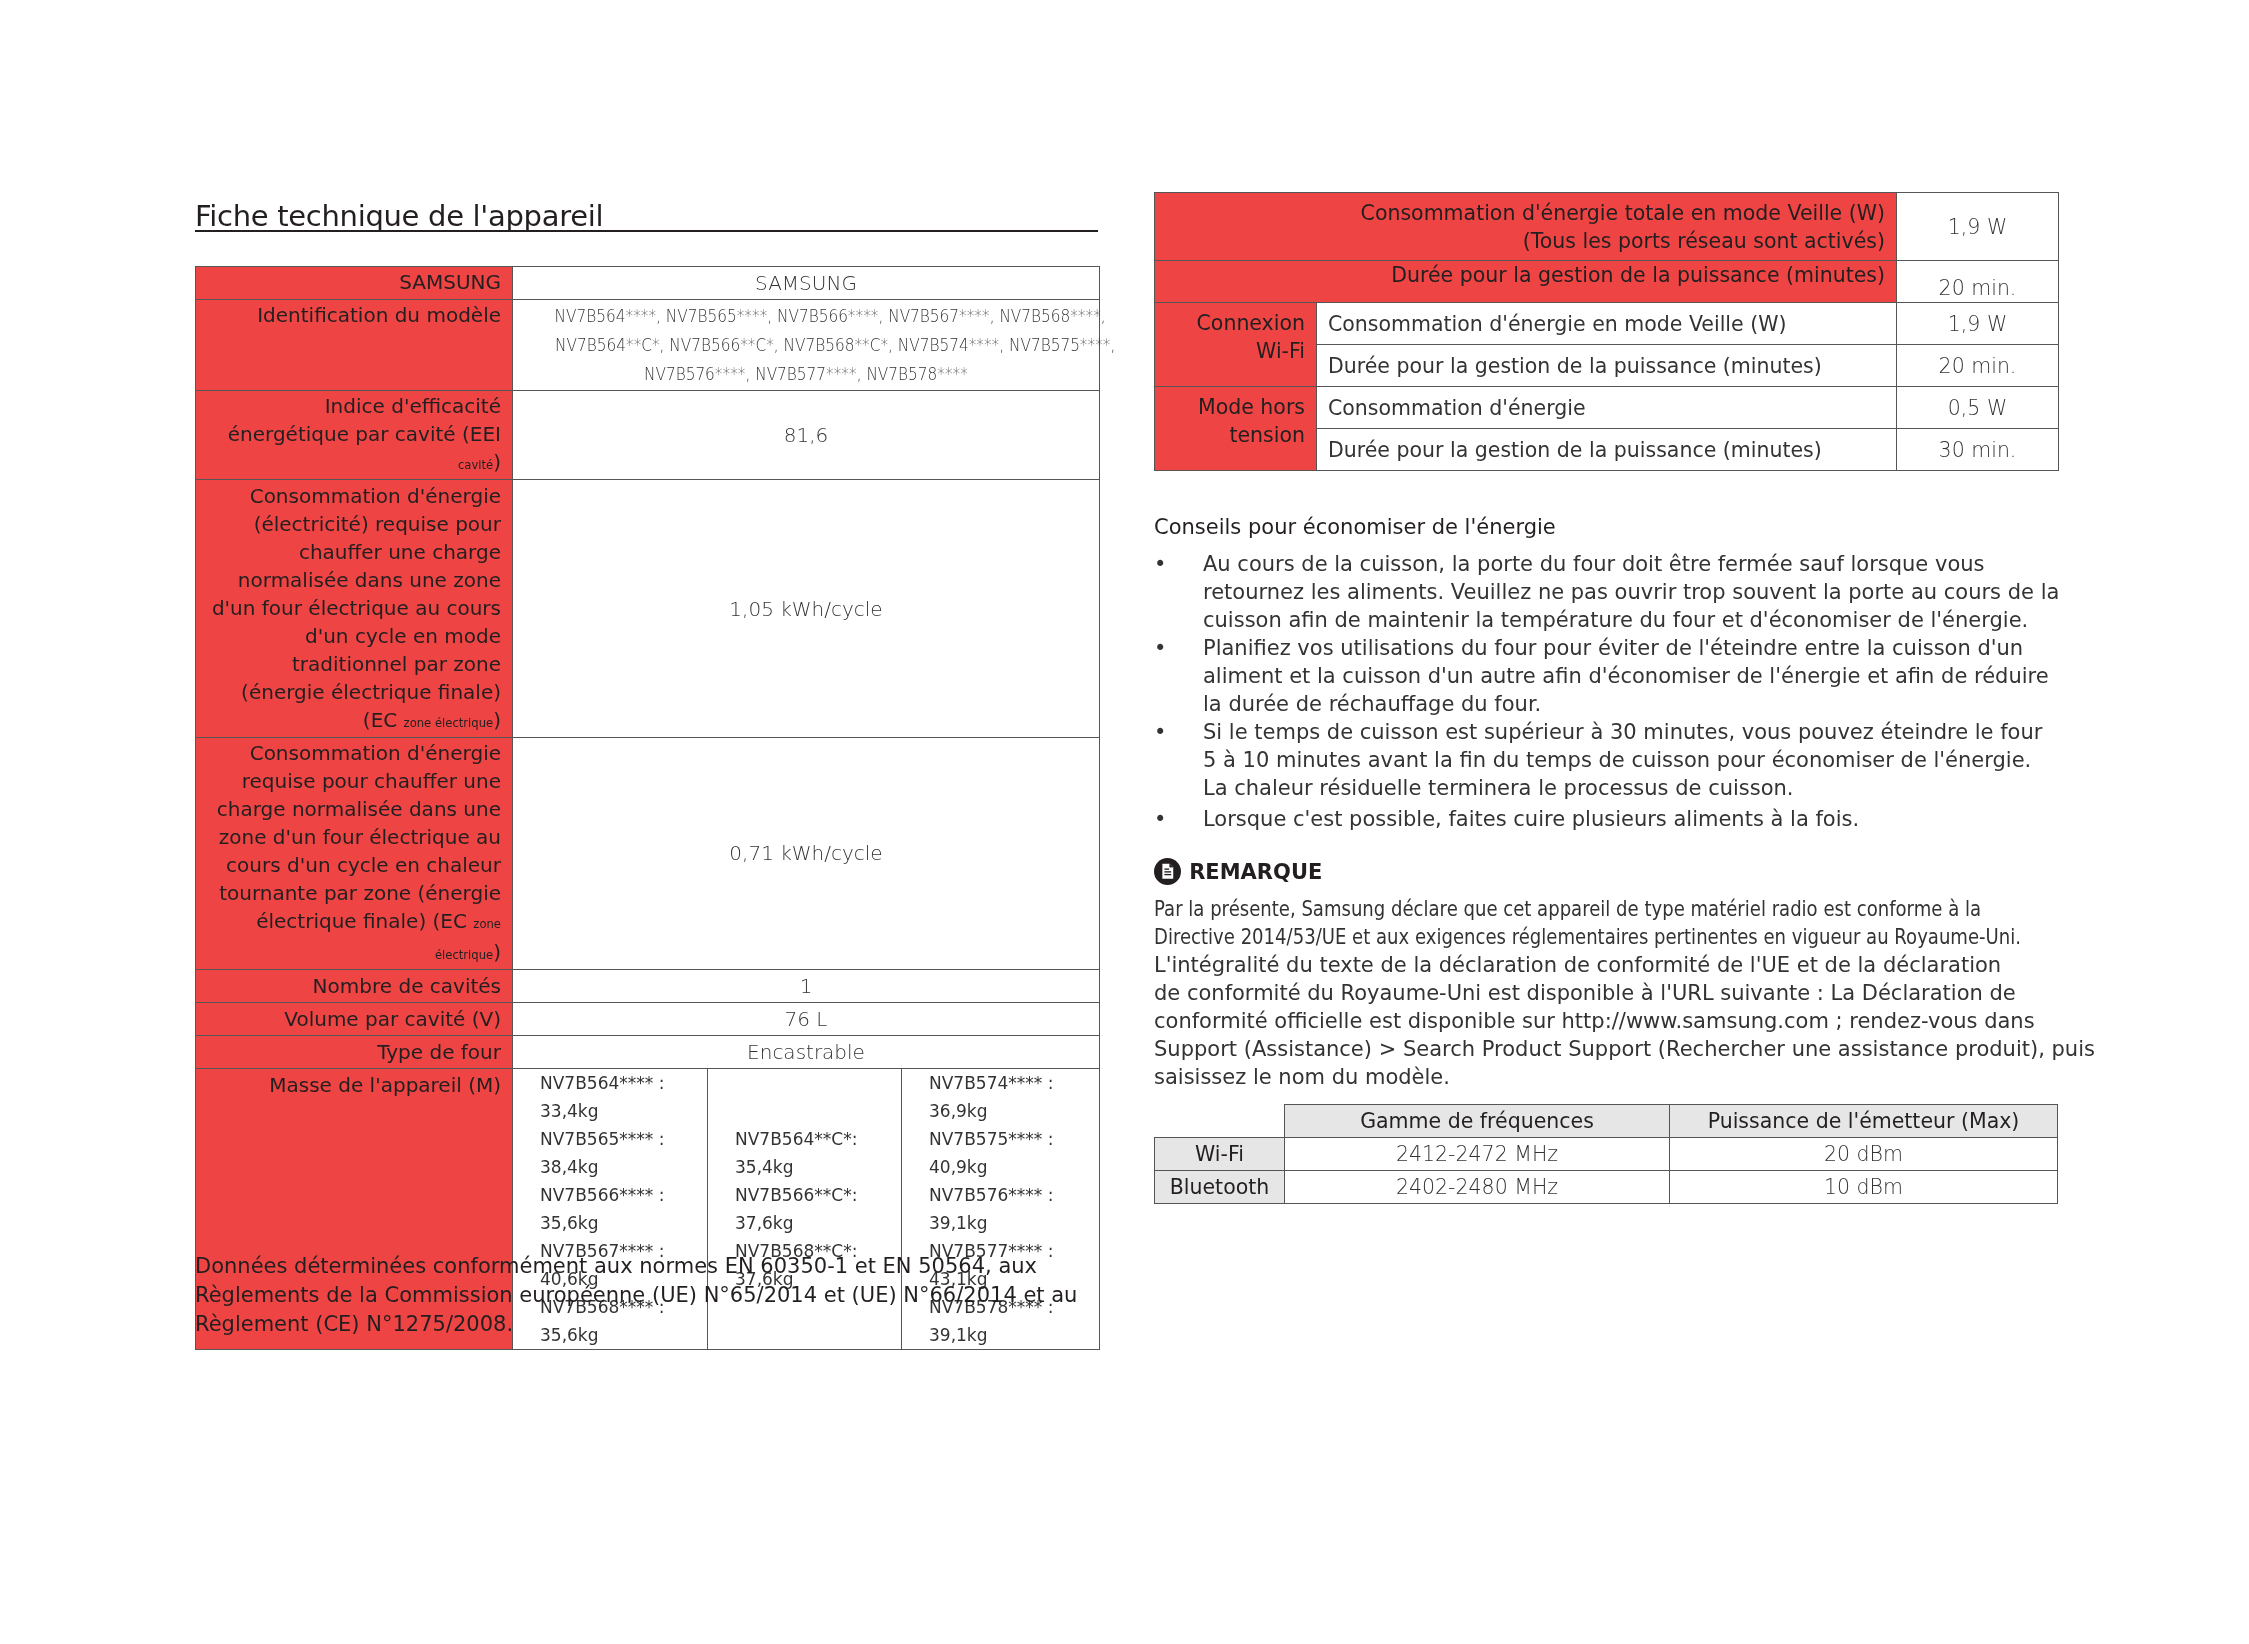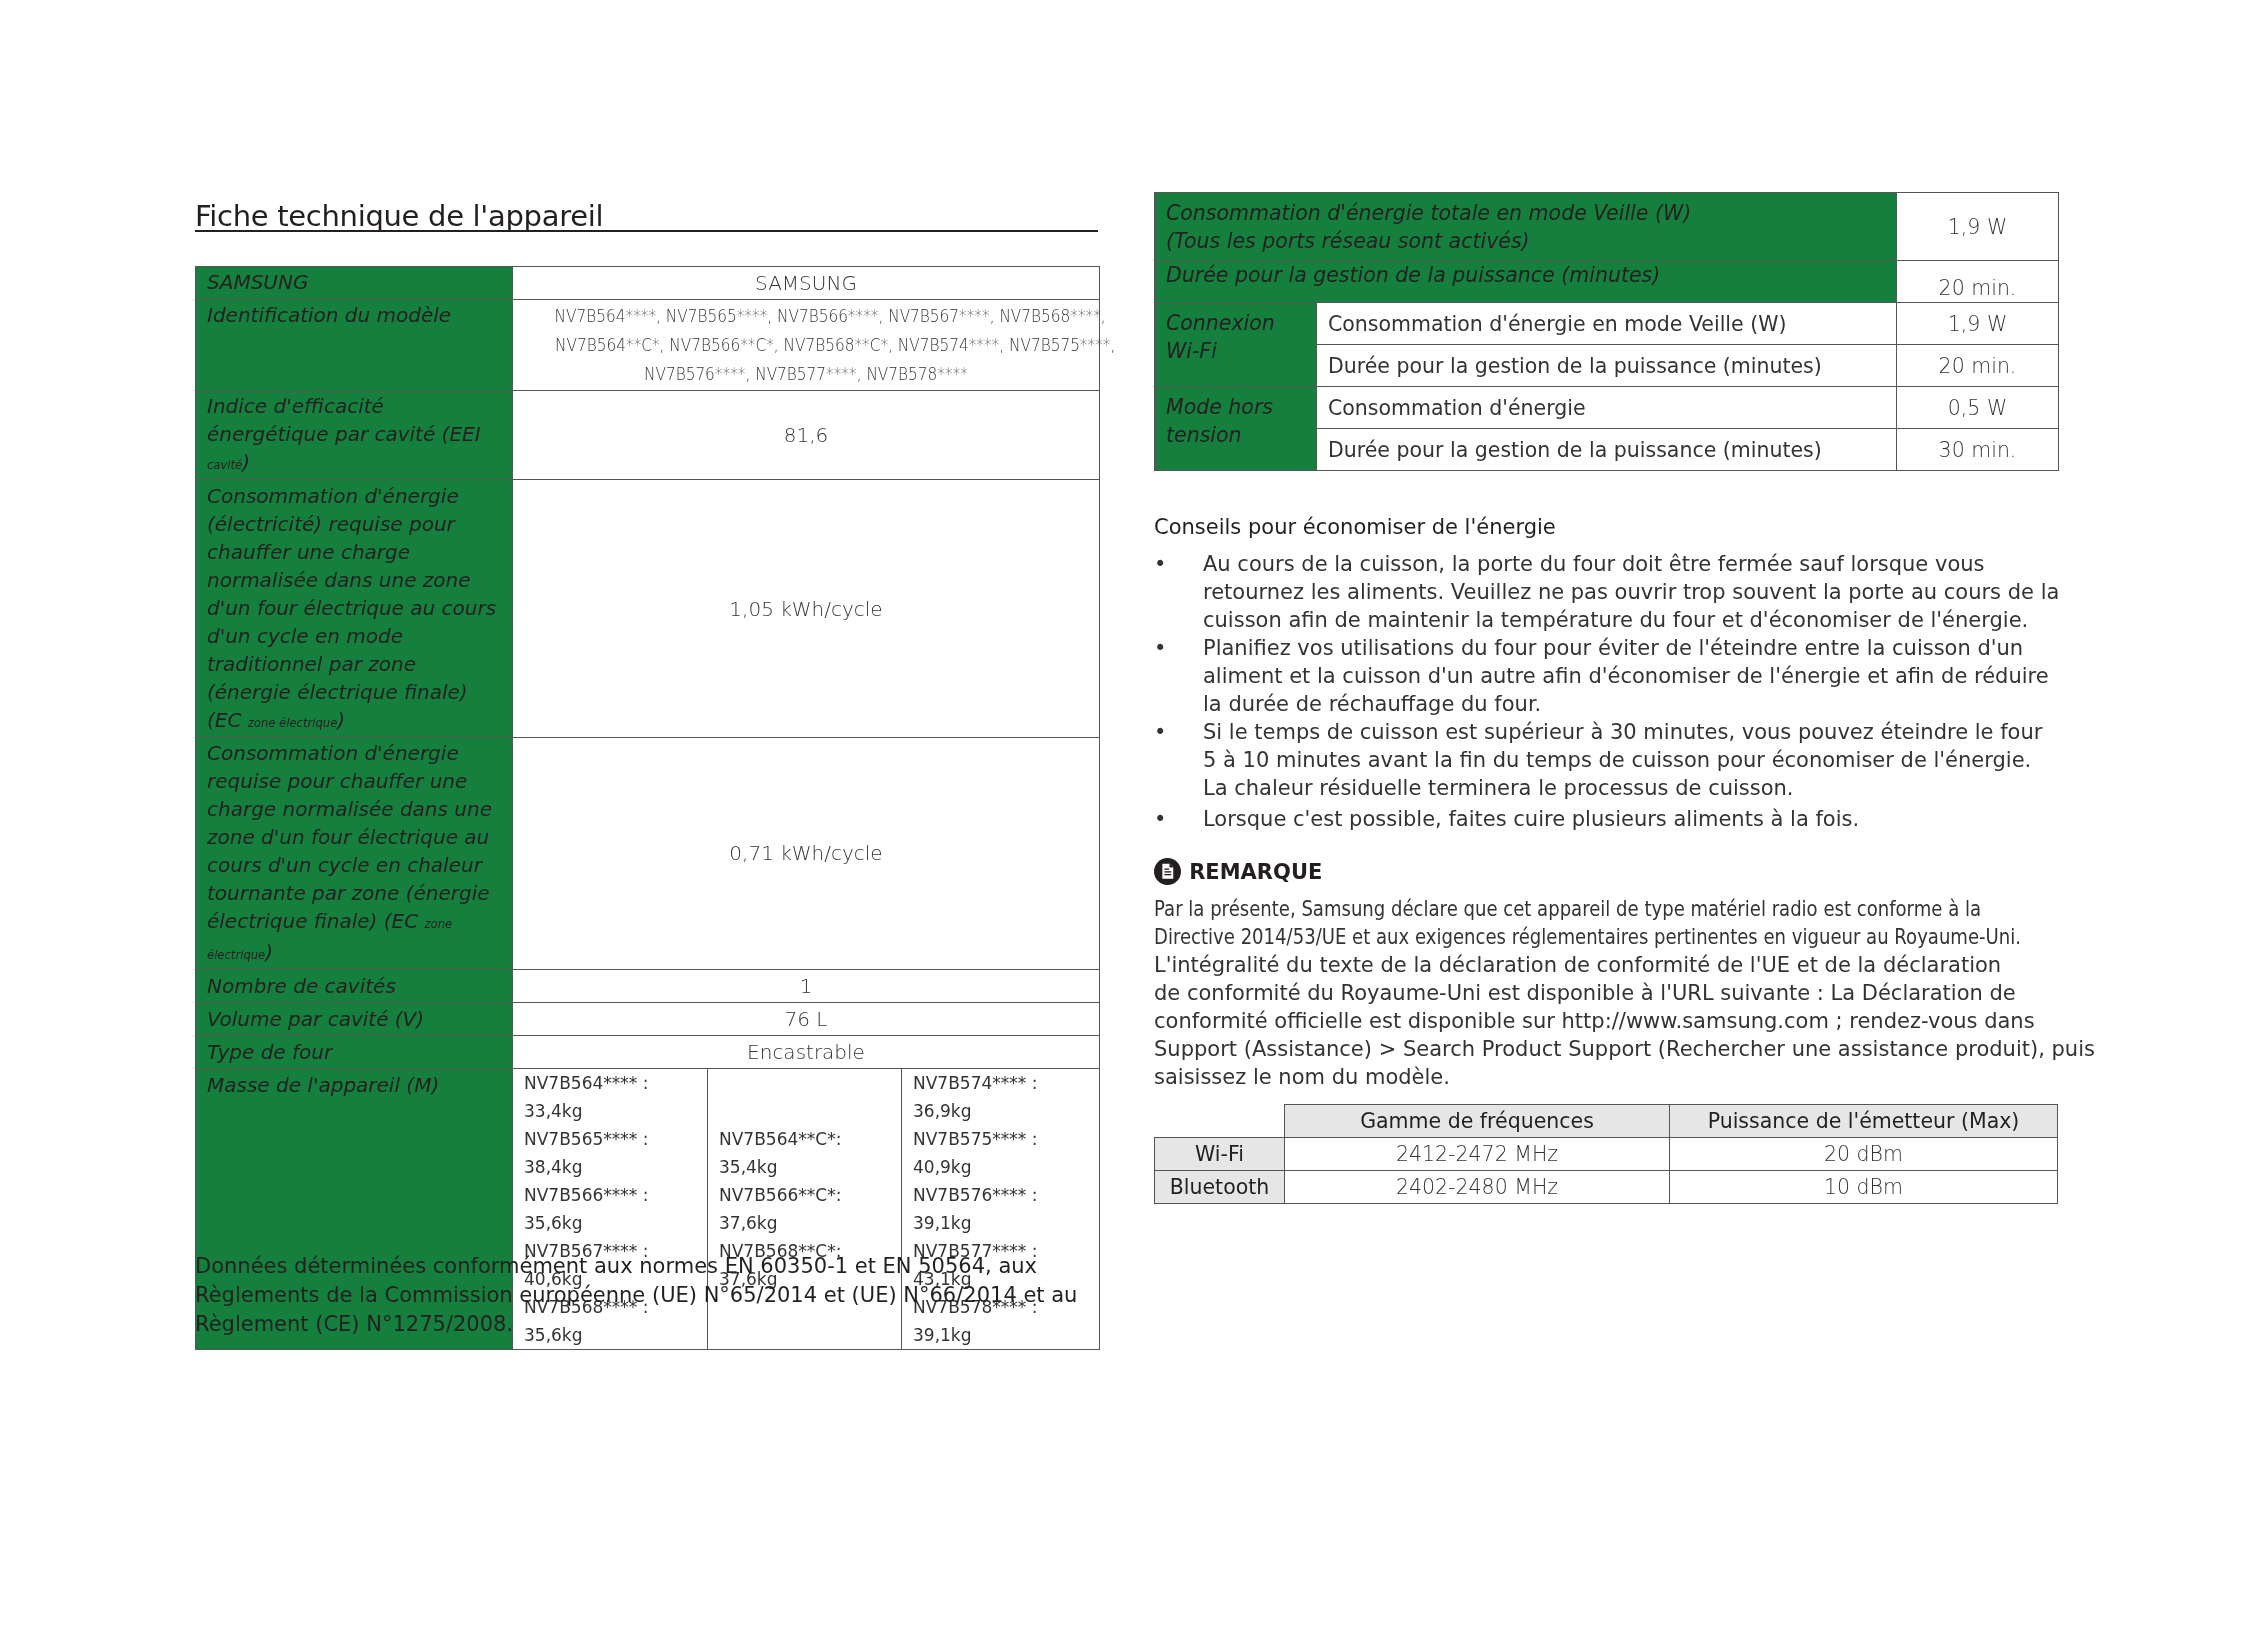--- a/index.html
+++ b/index.html
@@ -4,28 +4,28 @@
 <style>
   html, body { margin: 0; padding: 0; background: #ffffff; }
   body { width: 2250px; height: 1645px; position: relative; overflow: hidden;
          font-family: "DejaVu Sans", "Liberation Sans", sans-serif; color: #231f20; }
   .abs { position: absolute; }
   .title { left: 195px; top: 183px; font-size: 29px; font-weight: 500; letter-spacing: -0.3px; color: #231f20; margin-top: 16px; }
   .title-rule { left: 195px; top: 230px; width: 903px; height: 2px; background: #231f20; }
 
   table { border-collapse: collapse; table-layout: fixed; }
   td, th { border: 1.4px solid #555; padding: 0 11px; font-weight: normal; font-size: 20px; line-height: 28px; vertical-align: middle; color: #231f20; }
-  .lbl { background: #15803d; text-align: left; vertical-align: top; padding-top: 1.4px; font-style: italic; }
+  .lbl { background: #ef4444; text-align: right; vertical-align: top; padding-top: 1.4px; }
   .val { text-align: center; font-weight: 300; color: #333; }
   .small { font-size: 17px; line-height: 29px; }
   .sub { font-size: 11.6px; }
   .cond { display: inline-block; transform: scaleX(0.9); transform-origin: center; white-space: nowrap; }
 
   #spec-table { left: 195px; top: 266px; width: 904px; }
-  #spec-table .mass-cell { vertical-align: middle; text-align: left; padding: 0 11px; font-size: 17px; line-height: 28px; color: #333; }
+  #spec-table .mass-cell { vertical-align: middle; text-align: left; padding: 0 27px; font-size: 17px; line-height: 28px; color: #333; }
 
   .footnote { left: 195px; top: 1252px; width: 907px; font-size: 21px; line-height: 29px; color: #231f20; }
 
   #power-table { left: 1154px; top: 192px; width: 903px; }
   #power-table td { font-size: 20.5px; }
   #power-table .lbl { vertical-align: middle; padding-top: 0; }
   #power-table .sublbl { background: #fff; text-align: left; color: #333; }
 
   .tips-title { left: 1154px; top: 515px; font-size: 21px; font-weight: 500; color: #231f20; }
   .tips { left: 1154px; top: 550px; width: 907px; margin: 0; padding: 0; list-style: none; }

